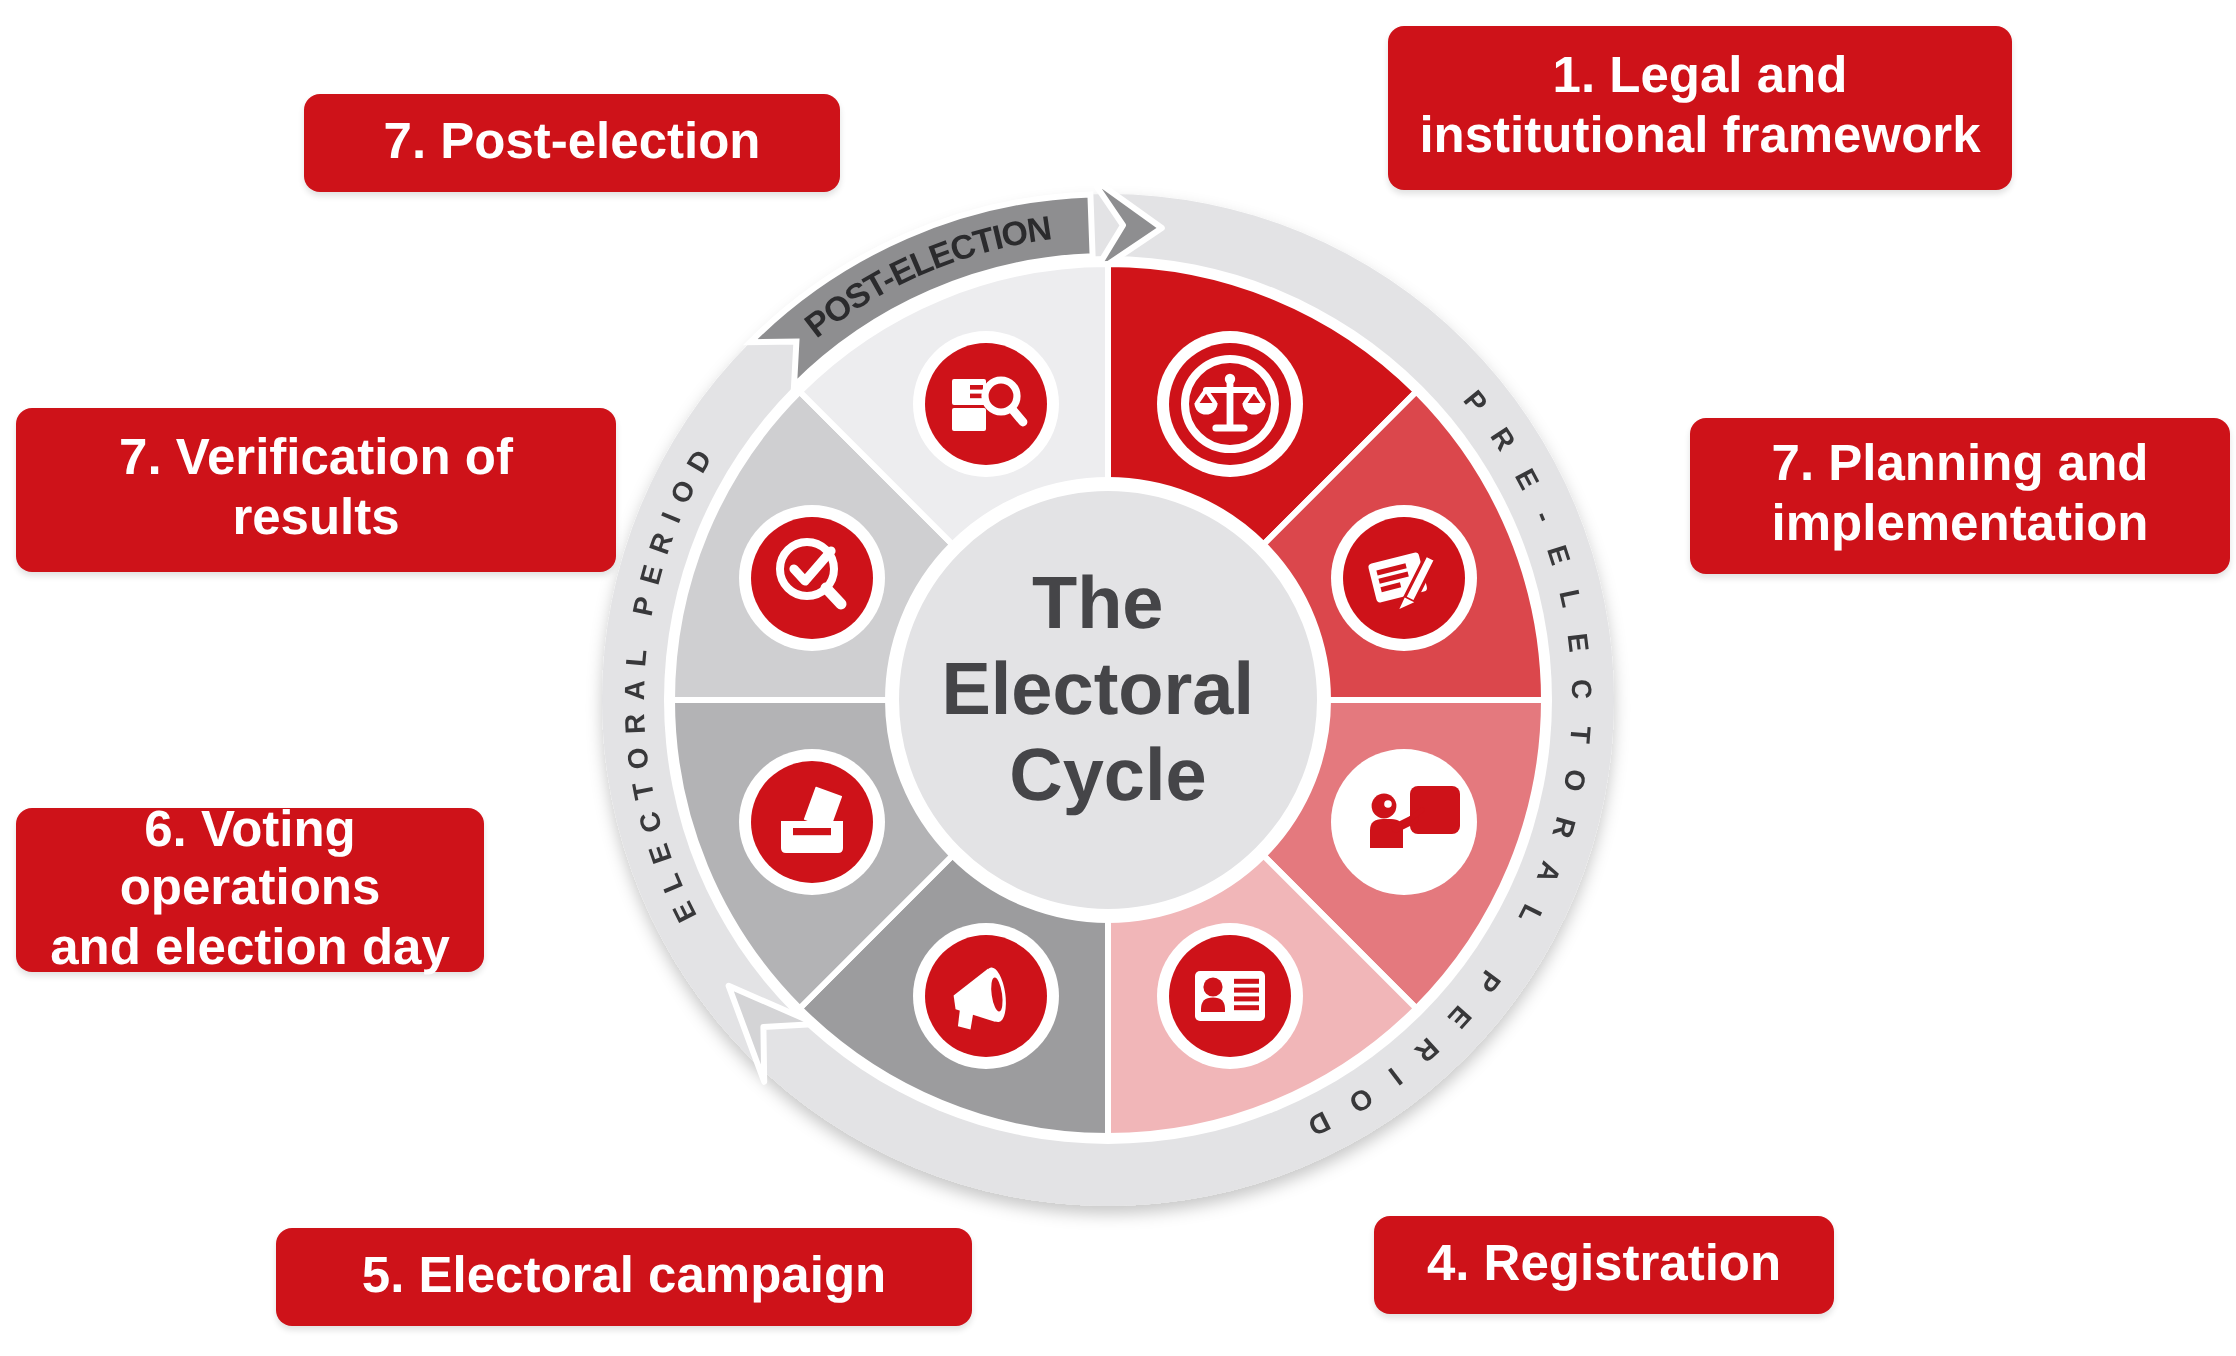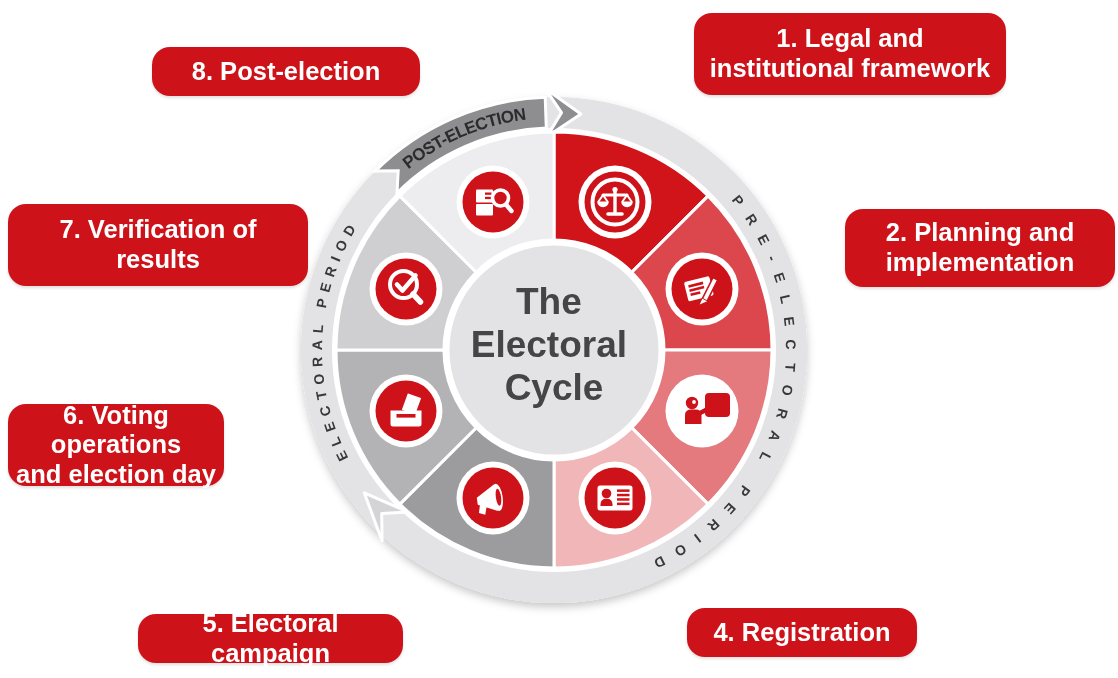--- a/index.html
+++ b/index.html
@@ -6,34 +6,34 @@
   body{width:1118px;height:678px;overflow:hidden;font-family:"Liberation Sans",sans-serif;}
   #stage{position:relative;width:1118px;height:678px;background:#fff;}
   #diagram{position:absolute;left:0;top:0;}
   .stage-box{
     position:absolute;
     background:var(--red,#ce1219);
     color:#fff;
     font-weight:bold;
     font-size:25.5px;
     line-height:1.16;
-    border-radius:18px;
+    border-radius:8px;
     display:flex;align-items:center;justify-content:center;
     text-align:center;
     white-space:pre-line;
     padding:18px 8px;
     box-sizing:border-box;
     box-shadow:0 2px 3px rgba(0,0,0,0.12);
   }
   .s1{left:694px;top:13px;width:312px;height:82px;}
   .s2{left:845px;top:209px;width:270px;height:78px;}
   .s3{left:845px;top:408px;width:270px;height:78px;}
   .s4{left:687px;top:608px;width:230px;height:49px;}
-  .s5{left:138px;top:614px;width:265px;height:49px;}
-  .s6{left:8px;top:404px;width:216px;height:82px;}
+  .s5{left:138px;top:614px;width:348px;height:49px;}
+  .s6{left:8px;top:404px;width:234px;height:82px;}
   .s7{left:8px;top:204px;width:300px;height:82px;}
   .s8{left:152px;top:47px;width:268px;height:49px;}
   .arc{font-family:"Liberation Sans",sans-serif;font-weight:bold;}
   .arc-small{font-size:14px;}
   .arc-post{font-size:17px;}
   .ctext{font-family:"Liberation Sans",sans-serif;font-weight:bold;font-size:37px;}
 </style>
 </head>
 <body>
 
@@ -170,23 +170,23 @@
     <circle cx="554" cy="350" r="108" fill="#e3e3e5" stroke="#fff" stroke-width="7"></circle>
     <text x="554" text-anchor="middle" class="ctext" fill="#454548">
       <tspan x="554" y="314">The</tspan>
       <tspan x="554" y="357">Electoral</tspan>
       <tspan x="554" y="400">Cycle</tspan>
     </text>
   </svg>
 
   <div class="stage-box s1">1. Legal and
 institutional framework</div>
-  <div class="stage-box s2">2. Planning and
+  <div class="stage-box s2">7. Planning and
 implementation</div>
   <div class="stage-box s4">4. Registration</div>
   <div class="stage-box s5">5. Electoral campaign</div>
   <div class="stage-box s6">6. Voting operations
 and election day</div>
   <div class="stage-box s7">7. Verification of
 results</div>
-  <div class="stage-box s8">8. Post-election</div>
+  <div class="stage-box s8">7. Post-election</div>
 
 </div>
 
 </body></html>

